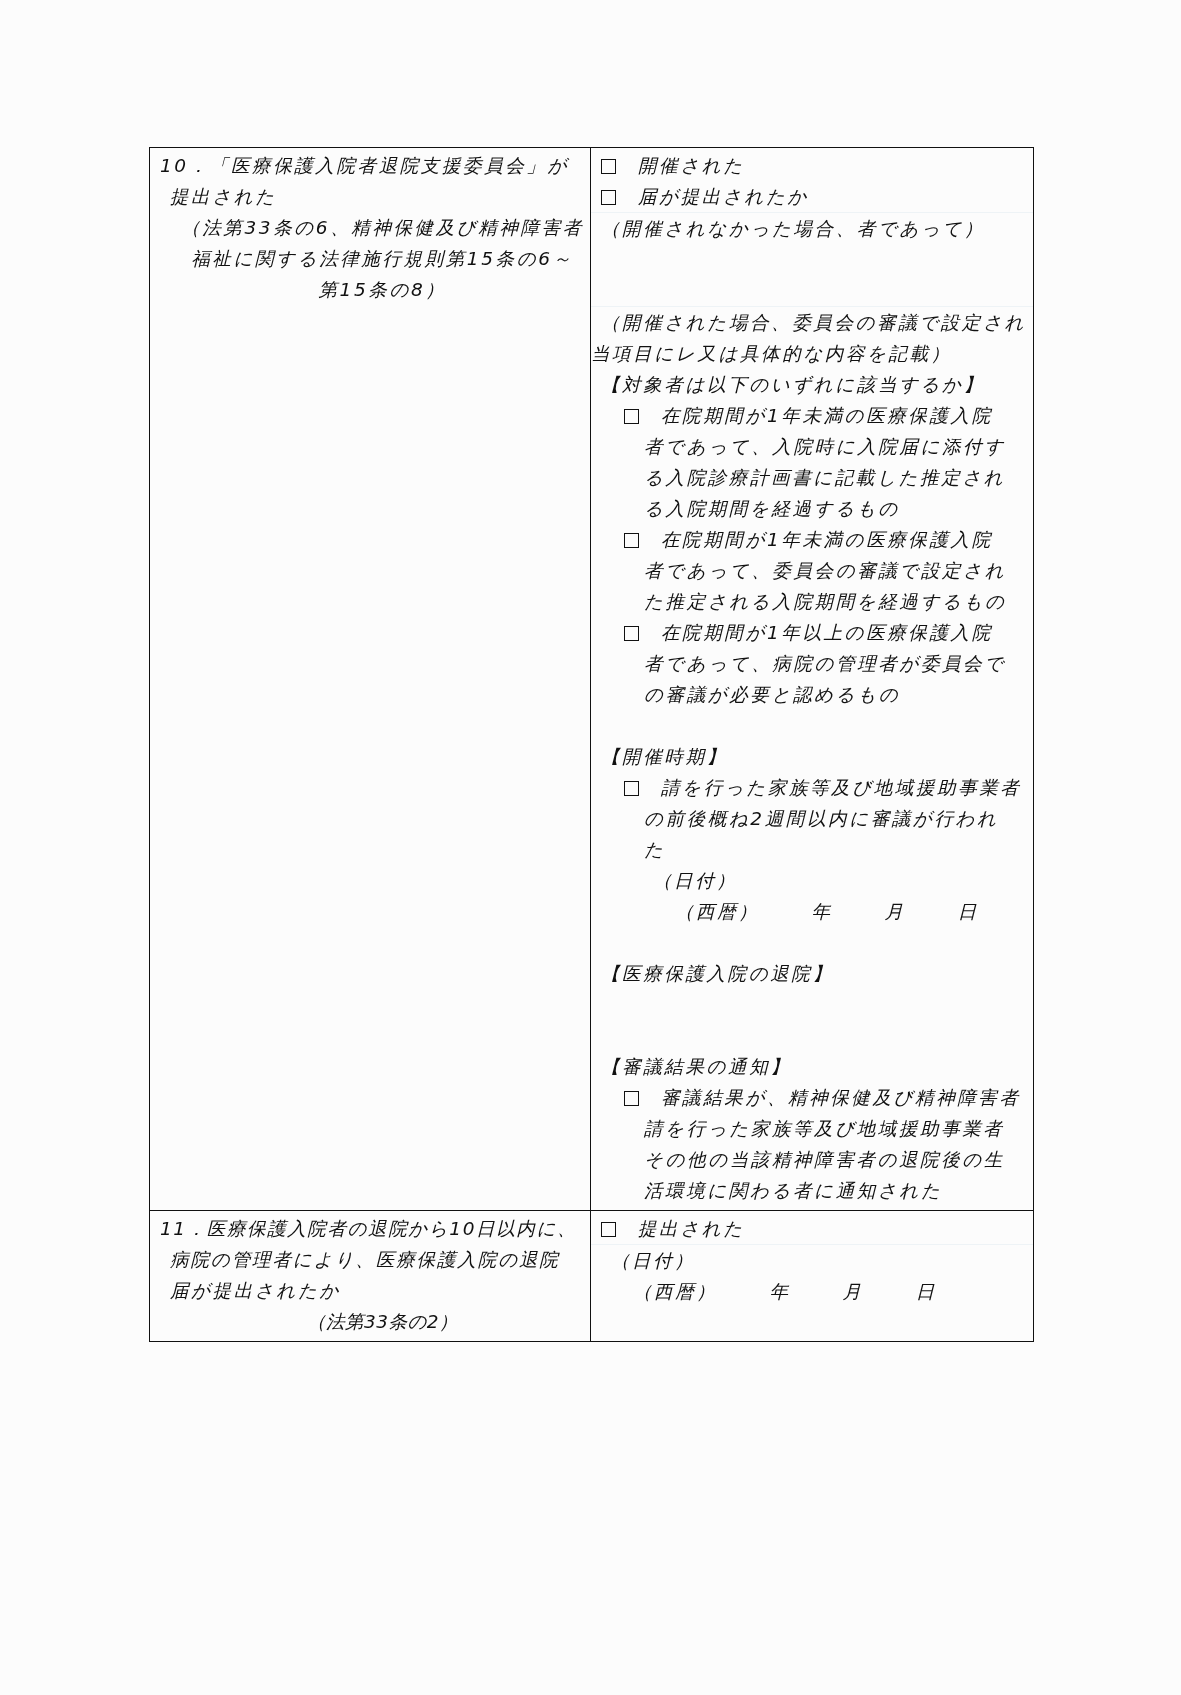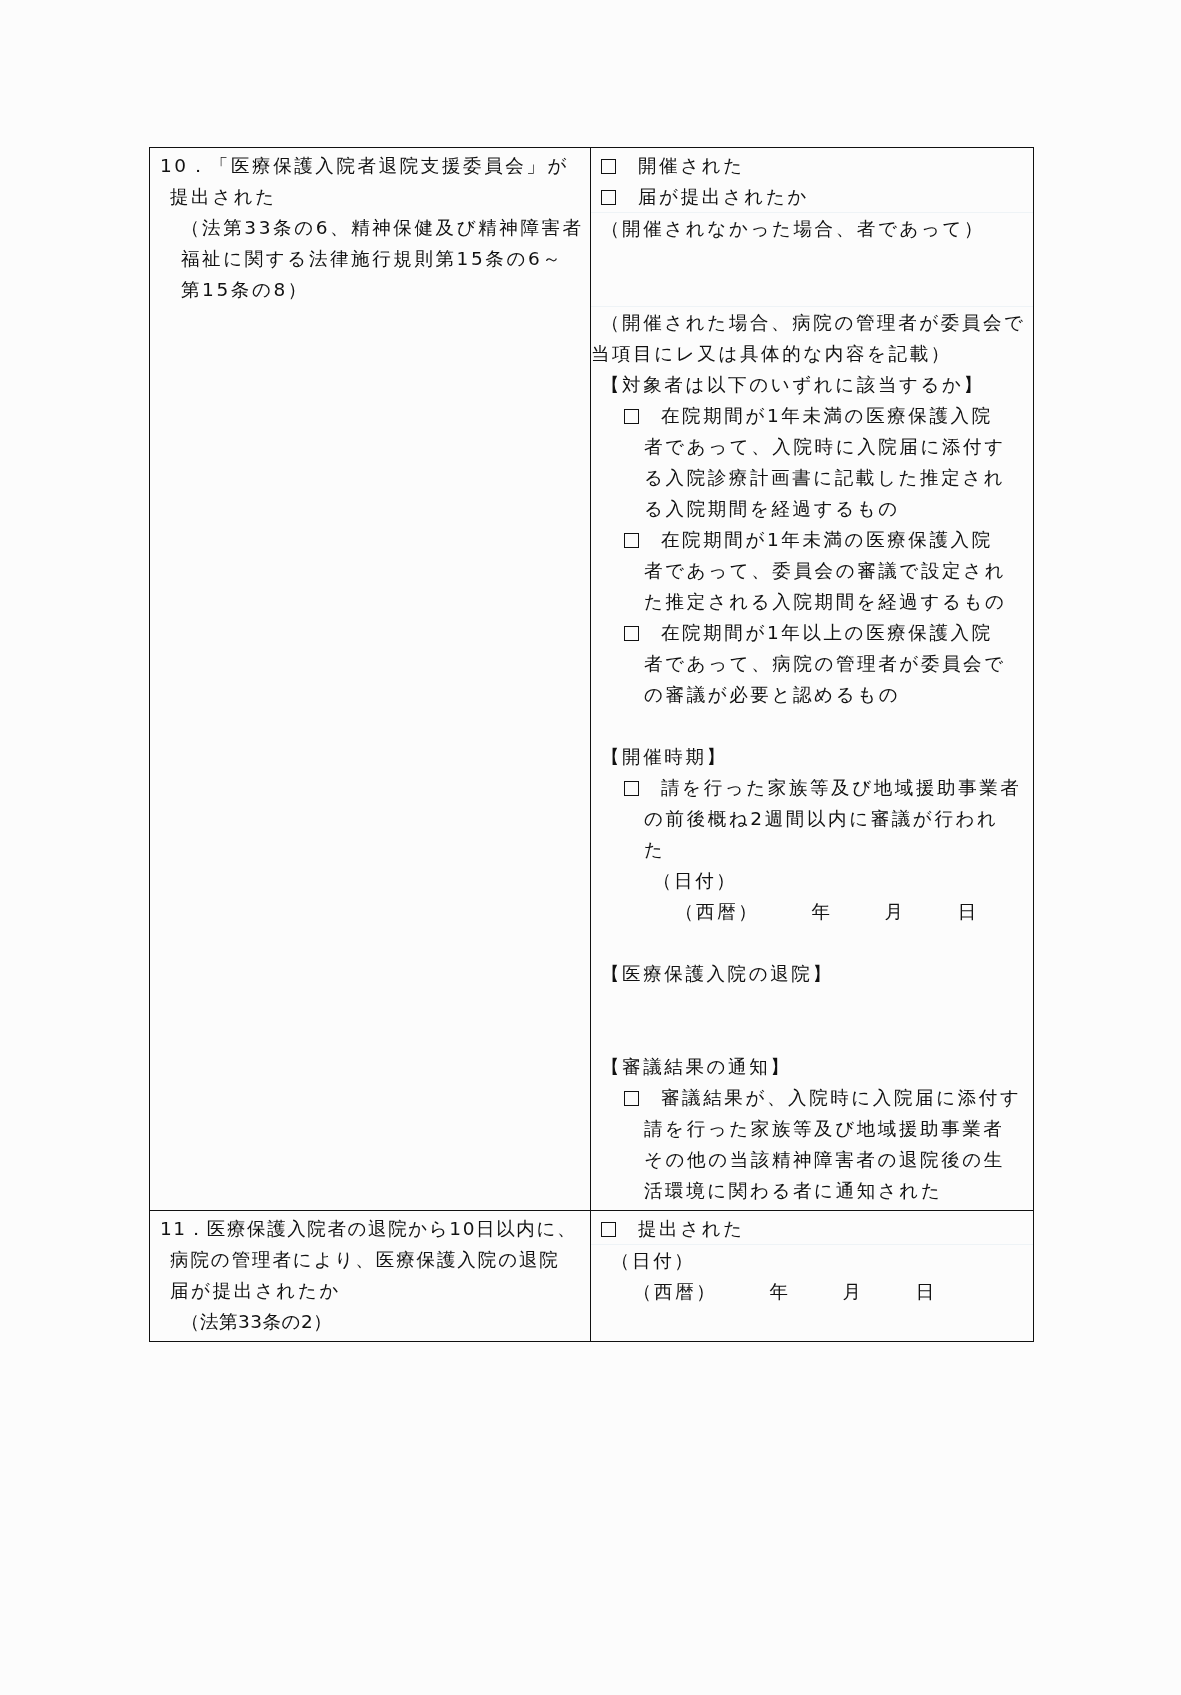--- a/index.html
+++ b/index.html
@@ -29,25 +29,26 @@
       padding: 0;
     }
     .col-left { width: 441px; }
     .col-right { width: 443px; }
     .line {
       font-size: 18.5px;
       line-height: 31px;
       height: 31px;
       white-space: nowrap;
       letter-spacing: 2.6px;
+      font-style: italic;
     }
     .left-cell { padding: 2px 6px 4px 10px !important; }
     .right-cell { padding: 2px 6px 4px 10px !important; margin-left: 32px; }
     .ind1 { padding-left: 10px; }
-    .ind2 { padding-left: 21px; }
+    .ind2 { padding-left: 21px; text-align: center; }
     .ind-box { padding-left: 23px; }
     .ind-cont { padding-left: 43px; }
     .ind-date1 { padding-left: 52px; }
     .ind-date2 { padding-left: 74px; }
     .blank { height: 31px; }
     .sep {
       border-top: 1px solid #eef3f6;
       margin-left: -10px;
       margin-right: -6px;
     }
@@ -86,21 +87,21 @@
         <span class="cb"></span><span>開催された</span>
       </div>
       <div class="line">
         <span class="cb"></span><span>届が提出されたか</span>
       </div>
       <div class="sep"></div>
       <div class="line">（開催されなかった場合、者であって）</div>
       <div class="blank"></div>
       <div class="blank"></div>
       <div class="sep"></div>
-      <div class="line">（開催された場合、病院の管理者が委員会で</div>
+      <div class="line">（開催された場合、委員会の審議で設定され</div>
       <div class="line" style="margin-left:-10px">当項目にレ又は具体的な内容を記載）</div>
 
       <div class="line">【対象者は以下のいずれに該当するか】</div>
 
       <div class="line ind-box">
         <span class="cb"></span><span>在院期間が1年未満の医療保護入院</span>
       </div>
       <div class="line ind-cont">者であって、入院時に入院届に添付す</div>
       <div class="line ind-cont">る入院診療計画書に記載した推定され</div>
       <div class="line ind-cont">る入院期間を経過するもの</div>
@@ -131,21 +132,21 @@
       </div>
 
       <div class="blank"></div>
 
       <div class="line">【医療保護入院の退院】</div>
       <div class="blank"></div>
       <div class="blank"></div>
 
       <div class="line">【審議結果の通知】</div>
       <div class="line ind-box">
-        <span class="cb"></span><span>審議結果が、入院時に入院届に添付す</span>
+        <span class="cb"></span><span>審議結果が、精神保健及び精神障害者</span>
       </div>
       <div class="line ind-cont">請を行った家族等及び地域援助事業者</div>
       <div class="line ind-cont">その他の当該精神障害者の退院後の生</div>
       <div class="line ind-cont">活環境に関わる者に通知された</div>
     </td>
   </tr>
 
   <tr>
     <td class="left-cell row2-left">
       <div class="line" style="letter-spacing:1.6px">11．医療保護入院者の退院から10日以内に、</div>

